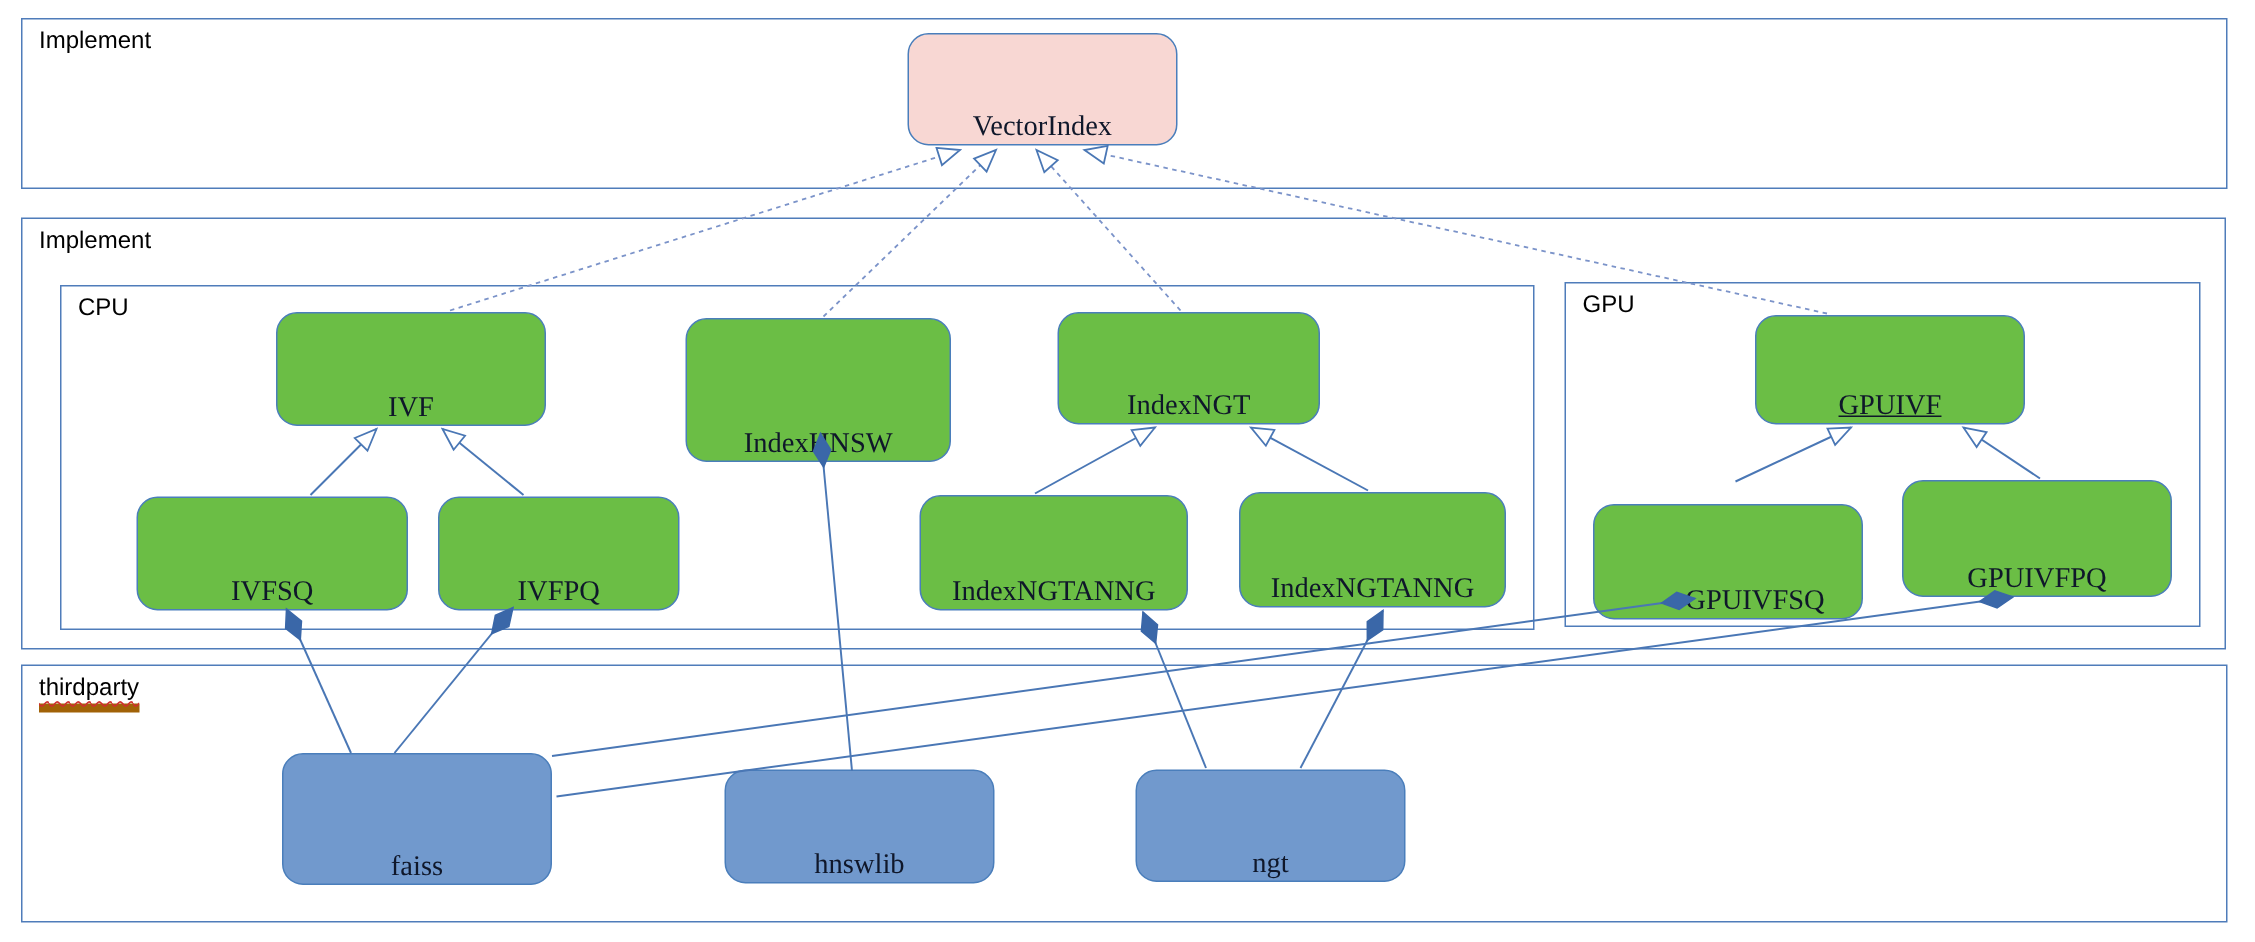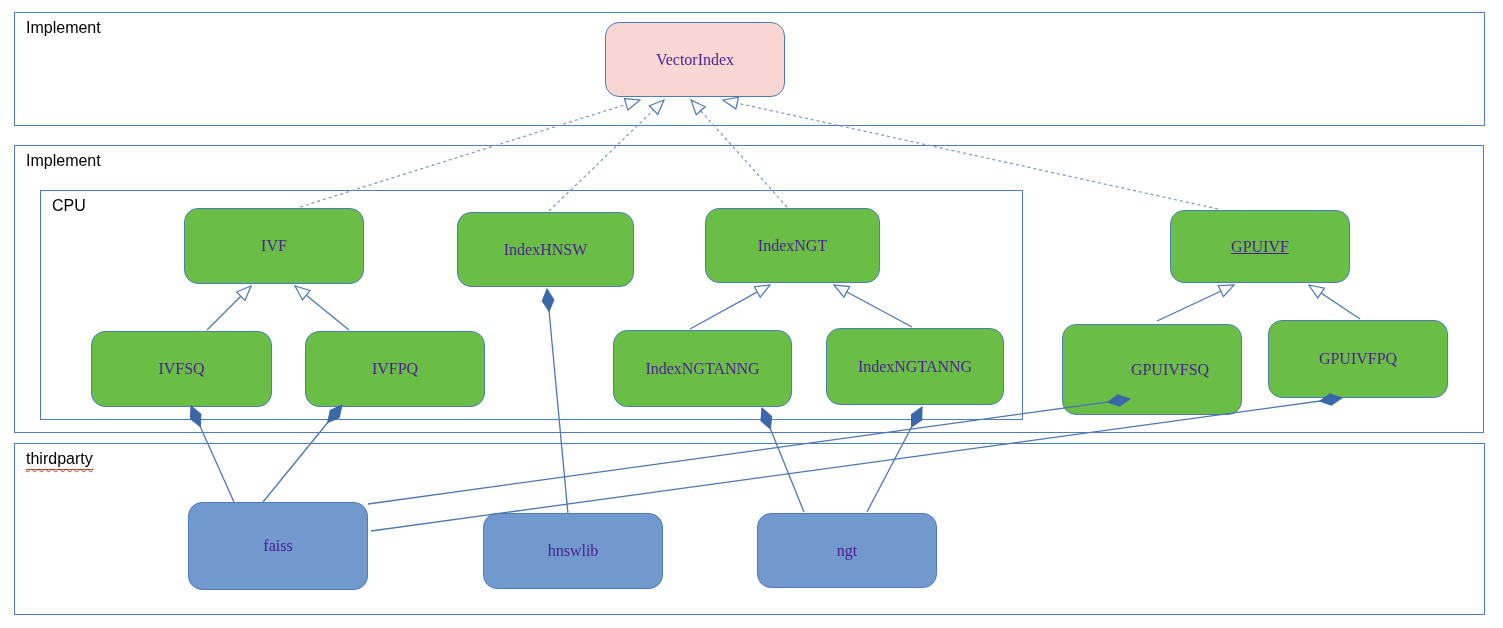--- a/index.html
+++ b/index.html
@@ -15,32 +15,32 @@
   .frame-label{
     position:absolute;left:11px;top:6px;
     font-size:16px;color:var(--label,#000);white-space:nowrap;
   }
   #c-interface {left:14px;top:12px;width:1471px;height:114px;}
   #c-implement {left:14px;top:145px;width:1470px;height:288px;}
   #c-cpu       {left:40px;top:190px;width:983px;height:230px;border-width:1.3px;}
   #c-gpu       {left:1043px;top:188px;width:424px;height:230px;border-width:1.3px;}
   #c-thirdparty{left:14px;top:443px;width:1471px;height:172px;}
   .misspelled{
-    border-bottom:1px solid #a16207;
+    border-bottom:6px solid #a16207;
     text-decoration:underline wavy var(--misspell,#cf2e2e);
     text-decoration-thickness:1px;text-underline-offset:4px;
     padding-bottom:1px;
   }
   
   .node{
     position:absolute;box-sizing:border-box;border-radius:14px;
     border:1.6px solid var(--node_border,#4a7ebb);
-    display:flex;align-items:center;justify-content:center;
+    display:flex;align-items:flex-end;justify-content:center;
     font-family:"Liberation Serif","DejaVu Serif",serif;
-    font-size:16px;color:#4c1d95;white-space:nowrap;
+    font-size:19px;color:#0f172a;white-space:nowrap;
   }
   .n-interface {background:var(--interface_fill,#f8d7d3);}
   .n-class     {background:var(--class_fill,#6bbe45);}
   .n-thirdparty{background:var(--thirdparty_fill,#7199cd);}
   
   #edges{position:absolute;left:0;top:0;pointer-events:none;}
   .e-realization{stroke:var(--realization_line,#7b93c9);stroke-width:1.2;stroke-dasharray:3 3;fill:none;marker-end:url(#m-tri);}
   .e-generalization{stroke:var(--line,#4a77b5);stroke-width:1.3;fill:none;marker-end:url(#m-tri);}
   .e-composition{stroke:var(--line,#4a77b5);stroke-width:1.3;fill:none;marker-end:url(#m-dia);}
 </style>
@@ -51,53 +51,56 @@
 
   <div class="frame" id="c-interface">
     <span class="frame-label">Implement</span>
   </div>
   <div class="frame" id="c-implement">
     <span class="frame-label">Implement</span>
   </div>
   <div class="frame" id="c-cpu">
     <span class="frame-label">CPU</span>
   </div>
+  <div class="frame" id="c-gpu">
+    <span class="frame-label">GPU</span>
+  </div>
   <div class="frame" id="c-thirdparty">
     <span class="frame-label misspelled">thirdparty</span>
   </div>
 
   <div id="nodes">
       <div class="node n-interface" style="left: 605px; top: 22px; width: 180px; height: 75px;">
         <span>VectorIndex</span>
       </div>
       <div class="node n-class" style="left: 184px; top: 208px; width: 180px; height: 76px;">
         <span>IVF</span>
       </div>
-      <div class="node n-class" style="left: 457px; top: 212px; width: 177px; height: 75px;">
+      <div class="node n-class" style="left: 457px; top: 212px; width: 177px; height: 96px;">
         <span>IndexHNSW</span>
       </div>
       <div class="node n-class" style="left: 705px; top: 208px; width: 175px; height: 75px;">
         <span>IndexNGT</span>
       </div>
       <div class="node n-class" style="left: 1170px; top: 210px; width: 180px; height: 73px; text-decoration: underline;">
         <span>GPUIVF</span>
       </div>
       <div class="node n-class" style="left: 72px; top: 331px; width: 181px; height: 76px; margin-left: 19px;">
         <span>IVFSQ</span>
       </div>
-      <div class="node n-class" style="left: 292px; top: 331px; width: 180px; height: 76px; margin-left: 13px;">
+      <div class="node n-class" style="left: 292px; top: 331px; width: 161px; height: 76px;">
         <span>IVFPQ</span>
       </div>
       <div class="node n-class" style="left: 613px; top: 330px; width: 179px; height: 77px;">
         <span>IndexNGTANNG</span>
       </div>
       <div class="node n-class" style="left: 826px; top: 328px; width: 178px; height: 77px;">
         <span>IndexNGTANNG</span>
       </div>
-      <div class="node n-class" style="left: 1062px; top: 324px; width: 180px; height: 91px; padding-left: 36px;">
+      <div class="node n-class" style="left: 1062px; top: 336px; width: 180px; height: 77px; padding-left: 36px;">
         <span>GPUIVFSQ</span>
       </div>
       <div class="node n-class" style="left: 1268px; top: 320px; width: 180px; height: 78px;">
         <span>GPUIVFPQ</span>
       </div>
       <div class="node n-thirdparty" style="left: 188px; top: 502px; width: 180px; height: 88px;">
         <span>faiss</span>
       </div>
       <div class="node n-thirdparty" style="left: 483px; top: 513px; width: 180px; height: 76px;">
         <span>hnswlib</span>

